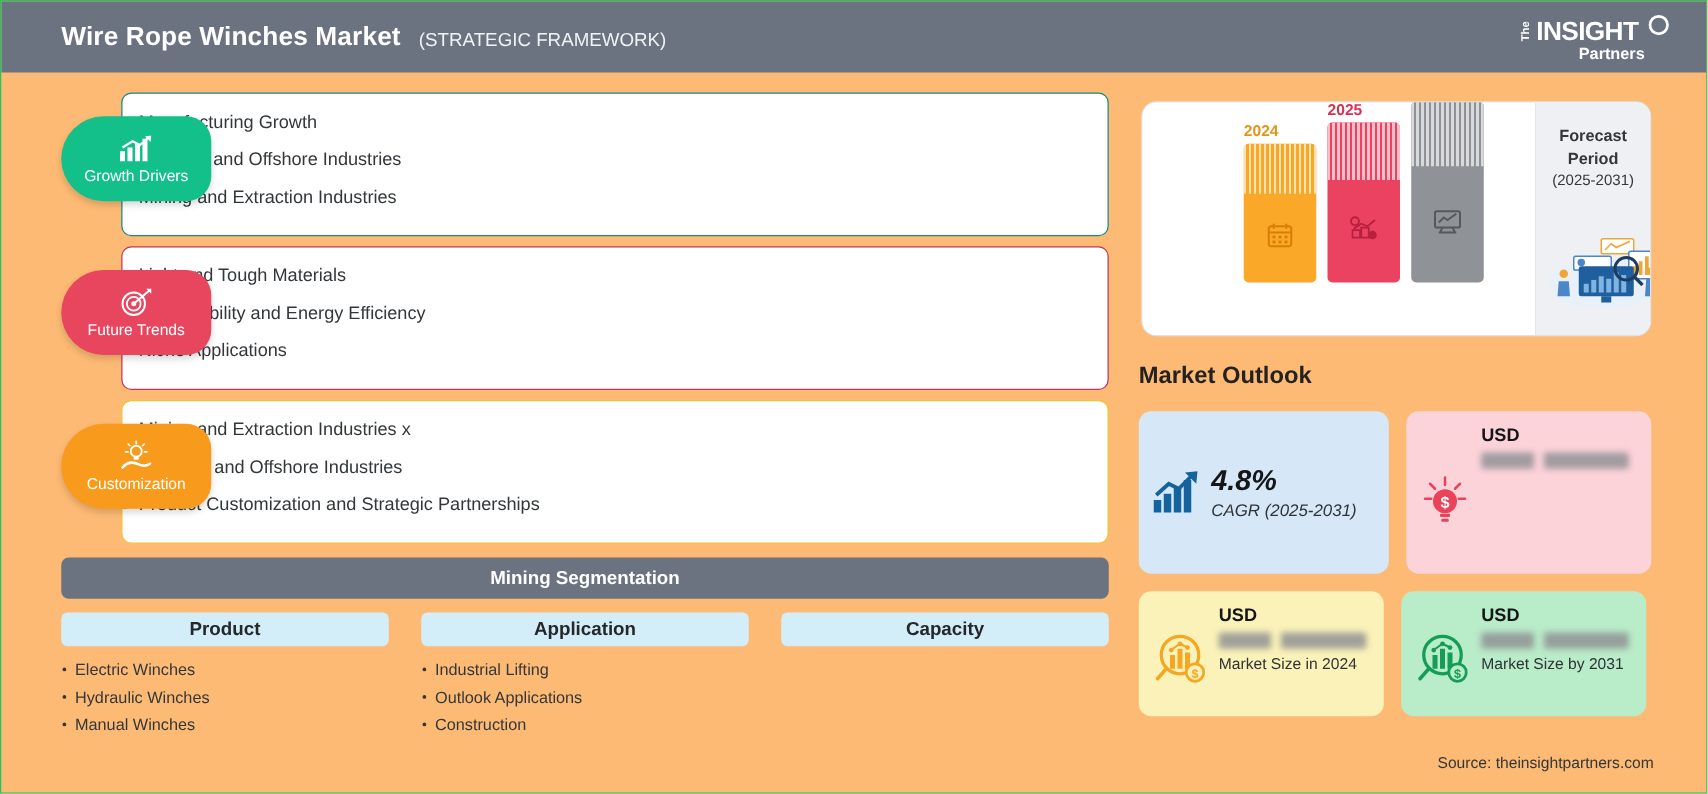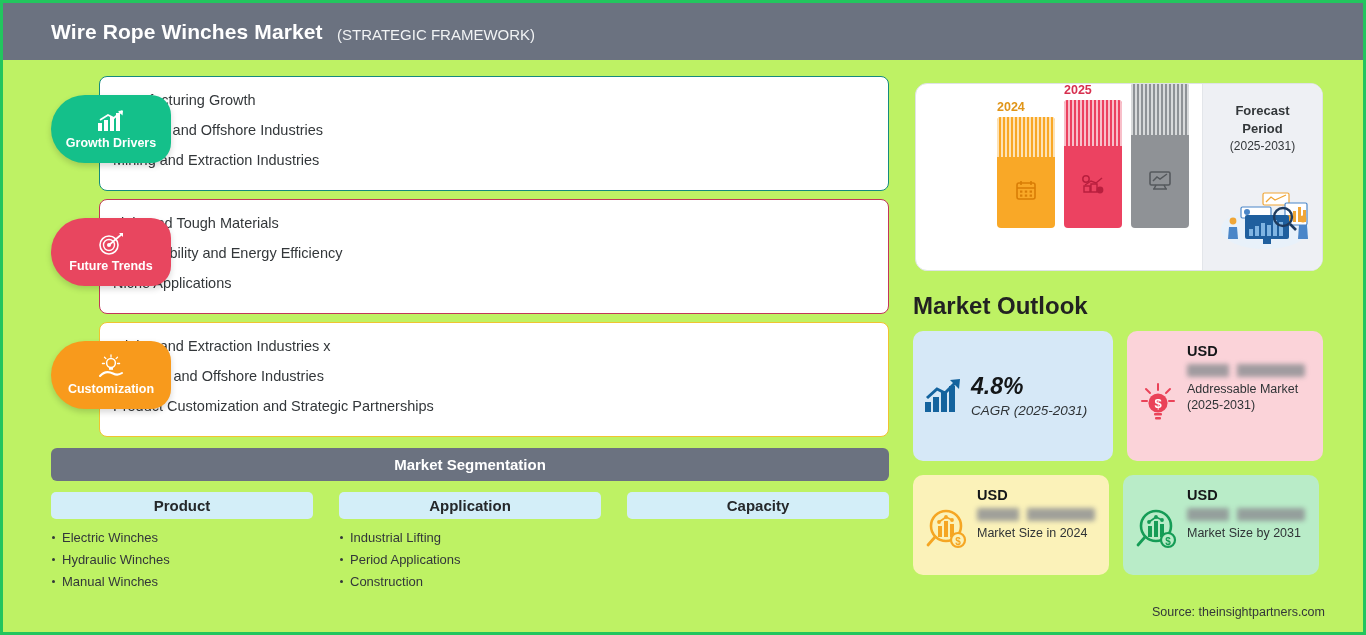--- a/index.html
+++ b/index.html
@@ -5,22 +5,22 @@
   * { box-sizing: border-box; margin: 0; padding: 0; }
   html, body {
     width: 1366px; height: 635px;
     font-family: "Liberation Sans", sans-serif;
     background: #ffffff;
     overflow: hidden;
   }
   .page {
     position: relative;
     width: 1366px; height: 635px;
-    background: #bef264;
-    border: 3px solid #22c55e;
+    background: #fdba74;
+    border: 1px solid #22c55e;
     overflow: hidden;
     padding-left: 48px;
   }
 
   
   .header {
     position: absolute; left: 0; top: 0;
     width: 1366px; height: 57px;
     background: #6b7280;
     display: flex; align-items: center;
@@ -77,21 +77,21 @@
     border-radius: 34px 20px 20px 34px;
     display: flex; flex-direction: column;
     align-items: center; justify-content: center;
     box-shadow: 0 3px 6px rgba(0,0,0,.16);
     color: #fff;
   }
   .badge.b1 { top: 35px;  background: #14c08a; }
   .badge.b2 { top: 158px; background: #e8465f; }
   .badge.b3 { top: 281px; background: #f89a1c; }
   .badge-icon { height: 26px; display: flex; align-items: center; }
-  .badge-label { font-size: 12.5px; font-weight: bold; margin-top: 2px; }
+  .badge-label { font-size: 12.5px; font-weight: normal; margin-top: 2px; }
 
   
   .seg-title {
     position: absolute; left: 48px; top: 388px;
     width: 838px; height: 33px;
     background: #6b7280; border-radius: 6px;
     color: #fff; font-size: 15px; font-weight: bold;
     display: flex; align-items: center; justify-content: center;
   }
   .seg-cols { position: absolute; left: 48px; top: 432px; width: 838px; display: flex; gap: 26px; }
@@ -127,31 +127,31 @@
     width: 58px; border-radius: 4px; overflow: hidden;
     position: relative; margin: 0 auto;
     display: flex; flex-direction: column;
   }
   .bar-stripe { height: 36%; opacity: .78;
     background-image: repeating-linear-gradient(90deg,
       rgba(255,255,255,.85) 0 2px, transparent 2px 4px); }
   .bar-solid { flex: 1; display: flex; align-items: center; justify-content: center; }
 
   .forecast {
-    position: absolute; right: 0; top: 0; width: 120px; height: 100%;
+    position: absolute; right: 0; top: 0; width: 92px; height: 100%;
     background: #eef0f4; border-left: 1px solid #e3e6ea;
     border-radius: 0 11px 11px 0;
     padding-top: 18px; text-align: center;
   }
   .forecast-t { font-size: 13px; font-weight: bold; color: #33373a; line-height: 1.35; }
   .forecast-s { font-size: 12px; color: #33373a; margin-top: 2px; }
 
   .outlook-title {
     position: absolute; left: 10px; top: 232px;
-    font-size: 24px; font-weight: bold; color: #222;
+    font-size: 19px; font-weight: bold; color: #222;
   }
 
   .cards { position: absolute; left: 10px; top: 271px; width: 410px; }
   .card-row { display: flex; gap: 14px; margin-bottom: 14px; }
   .card { border-radius: 10px; padding: 12px 12px 12px 10px; display: flex; gap: 8px; }
   .c-blue  { width: 200px; height: 130px; background: #d6e8f7; align-items: center; font-style: italic; }
   .c-pink  { width: 196px; height: 130px; background: #fbd3d9; }
   .c-yellow{ width: 196px; height: 100px; background: #fbf2b9; }
   .c-green { width: 196px; height: 100px; background: #b9ecc8; }
   .card-ico { flex: 0 0 auto; display: flex; align-items: center; justify-content: center; }
@@ -174,20 +174,28 @@
 </head>
 <body>
 
 <div class="page">
 
   <div class="header">
     <div>
       <span class="hdr-title">Wire Rope Winches Market</span>
       <span class="hdr-sub">(STRATEGIC FRAMEWORK)</span>
     </div>
+    <div class="logo">
+      <svg viewBox="0 0 132 42" width="132" height="42" aria-hidden="true">
+        <text x="2" y="14" fill="#ffffff" font-family="Liberation Sans, sans-serif" font-size="9" font-weight="bold" transform="rotate(-90 12 14)">The</text>
+        <text x="18" y="23" fill="#ffffff" font-family="Liberation Sans, sans-serif" font-size="21" font-weight="bold" letter-spacing="-0.5">INSIGHT</text>
+        <circle cx="116" cy="11" r="7" fill="none" stroke="#ffffff" stroke-width="2.2"></circle>
+        <text x="52" y="38" fill="#ffffff" font-family="Liberation Sans, sans-serif" font-size="13" font-weight="bold">Partners</text>
+      </svg>
+    </div>
   </div>
 
   <div class="left">
 
     <div class="strip s1"></div>
     <div class="strip s2"></div>
     <div class="strip s3"></div>
 
     <ul class="bullets" style="top:32px">
       <li>Manufacturing Growth</li>
@@ -243,35 +251,35 @@
             <line x1="21.5" y1="3.2" x2="20.1" y2="4.6"></line>
             <line x1="6.4" y1="9.5" x2="8.4" y2="9.5"></line>
             <line x1="23.6" y1="9.5" x2="21.6" y2="9.5"></line>
           </g>
           <path d="M4 22 C8 17.5 13 17.5 17 19.5 C20 21 23 21 26 19" stroke="#fff" stroke-width="2.1" fill="none" stroke-linecap="round"></path>
         </svg>
       </span>
       <span class="badge-label">Customization</span>
     </div>
 
-    <div class="seg-title">Market Segmentation</div>
+    <div class="seg-title">Mining Segmentation</div>
     <div class="seg-cols">
       <div class="seg-col">
         <div class="seg-head">Product</div>
         <ul class="seg-list">
           <li>Electric Winches</li>
           <li>Hydraulic Winches</li>
           <li>Manual Winches</li>
         </ul>
       </div>
       <div class="seg-col">
         <div class="seg-head">Application</div>
         <ul class="seg-list">
           <li>Industrial Lifting</li>
-          <li>Period Applications</li>
+          <li>Outlook Applications</li>
           <li>Construction</li>
         </ul>
       </div>
       <div class="seg-col">
         <div class="seg-head">Capacity</div>
       </div>
     </div>
   </div>
 
   <div class="right">
@@ -417,21 +425,20 @@
               </g>
               <circle cx="21" cy="22" r="9.6" fill="#ea4258"></circle>
               <text x="21" y="27" fill="#fff" font-family="Liberation Sans, sans-serif" font-size="13" font-weight="bold" text-anchor="middle">$</text>
               <rect x="17" y="32" width="8" height="2.6" rx="1" fill="#ea4258"></rect>
               <rect x="18" y="36" width="6" height="2.4" rx="1" fill="#ea4258"></rect>
             </svg>
           </span>
           <div class="card-body" style="justify-content:flex-start">
             <div class="usd">USD</div>
             <div class="redacted"></div>
-            <div class="card-cap">Addressable Market (2025-2031)</div>
           </div>
         </div>
       </div>
 
       <div class="card-row">
 
         <div class="card c-yellow">
           <span class="card-ico" style="padding-top:8px">
             <svg width="46" height="46" viewBox="0 0 46 46" aria-hidden="true">
               <circle cx="23" cy="20" r="15" fill="none" stroke="#f5a623" stroke-width="2.6"></circle>

